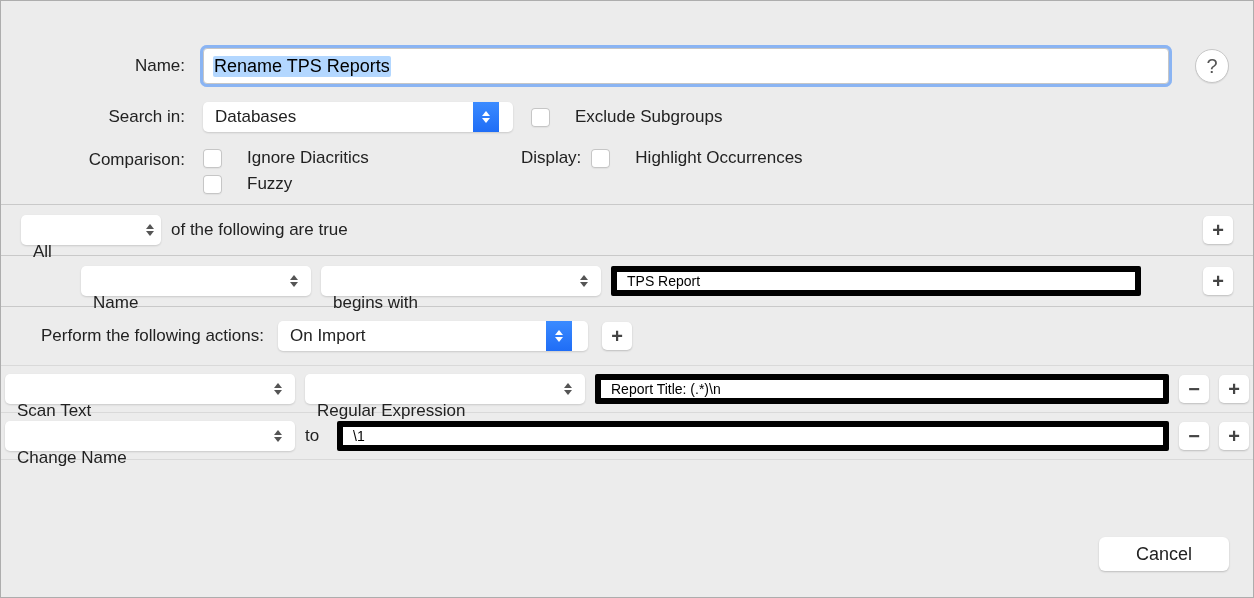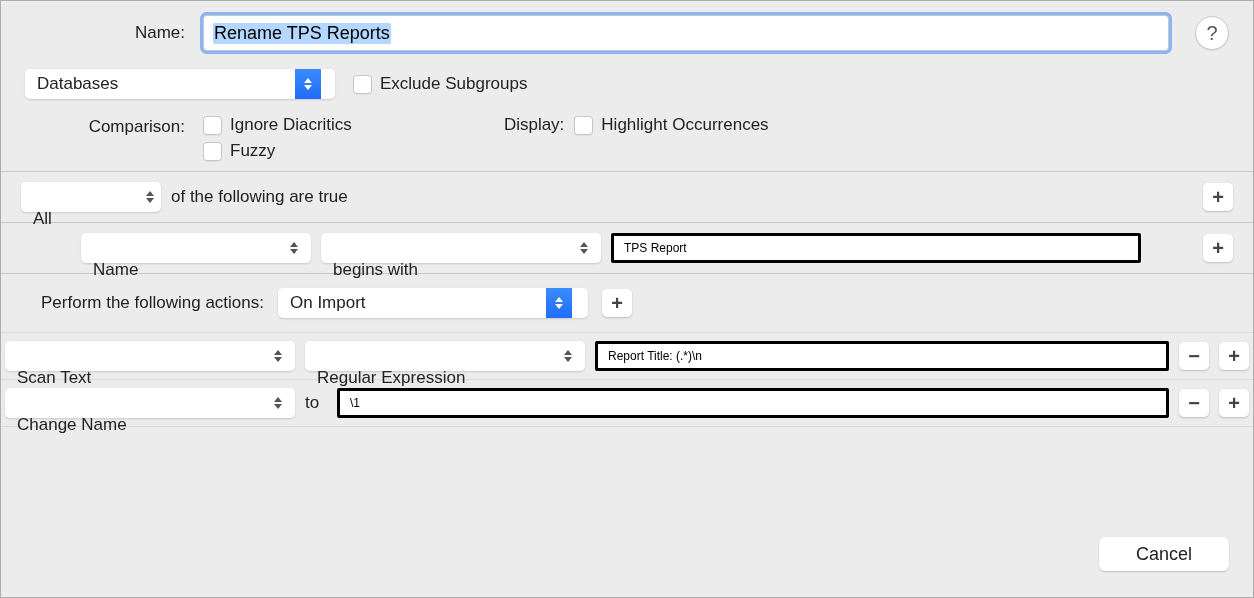--- a/index.html
+++ b/index.html
@@ -95,31 +95,31 @@
     padding:0 0 0 12px;
     cursor: default;
   }
   .grey-select .sel-label { padding-right: 8px; margin-top: 44px; }
   .grey-arrows {
     width:22px;height:100%;display:flex;flex-direction:column;align-items:center;justify-content:center;gap:2px;
   }
   .grey-arrows .au{width:0;height:0;border-left:4px solid transparent;border-right:4px solid transparent;border-bottom:5px solid #555;}
   .grey-arrows .ad{width:0;height:0;border-left:4px solid transparent;border-right:4px solid transparent;border-top:5px solid #555;}
   .checkbox {
-    display:inline-flex; align-items:center; gap:8px;
+    display:inline-flex; align-items:center; gap:25px;
     cursor: default;
   }
   .checkbox .box {
     width:19px;height:19px;border-radius:4px;
     background:#fff;
     box-shadow: inset 0 0 0 1px #c6c6c6, 0 1px 1px rgba(0,0,0,0.05);
   }
   .text-input {
-    height:30px; background:#fff; border:3px solid #000000; border-radius:2px;
-    padding:0 10px; font-size:12px;
+    height:30px; background:#fff; border:6px solid #000000; border-radius:2px;
+    padding:0 10px; font-size:14px;
   }
   .icon-btn {
     width:30px;height:28px;border-radius:5px;background:#fff;
     box-shadow:0 1px 2px rgba(0,0,0,0.2);
     display:inline-flex;align-items:center;justify-content:center;
     font-size:20px;font-weight:700;line-height:1;color:#444;
     cursor:pointer;border:none;
   }
   .rules-bar {
     background:#ececec;
@@ -178,34 +178,35 @@
     font-size:18px; pointer-events:none;
     color:#000;
   }
 </style>
 </head>
 <body>
 
 <div class="window">
 
   <div class="section">
-    <div class="row" style="margin-bottom:18px;">
+    <div class="row" style="margin-bottom:18px;margin-top:33px;">
       <div class="label-col">Name:</div>
       <div class="name-input-wrap">
         <input class="name-input" type="text" style="color: transparent; caret-color: rgb(0, 0, 0);" value="Rename TPS Reports">
         <div class="name-display">
           <span class="selected-text">Rename TPS Reports</span>
         </div>
       </div>
       <button class="help-btn">
         <span>?</span>
       </button>
     </div>
 
     <div class="row" style="margin-bottom:16px;">
+      <div class="label-col">Search in:</div>
       <div class="popup w1">
         <span class="popup-label" style="min-width:270px;">Databases</span>
         <span class="popup-arrows">
           <span class="arrow-up"></span>
             <span class="arrow-down"></span>
         </span>
       </div>
       <label class="checkbox" style="margin-left:6px;">
         <span class="box"></span>
         <span>Exclude Subgroups</span>

